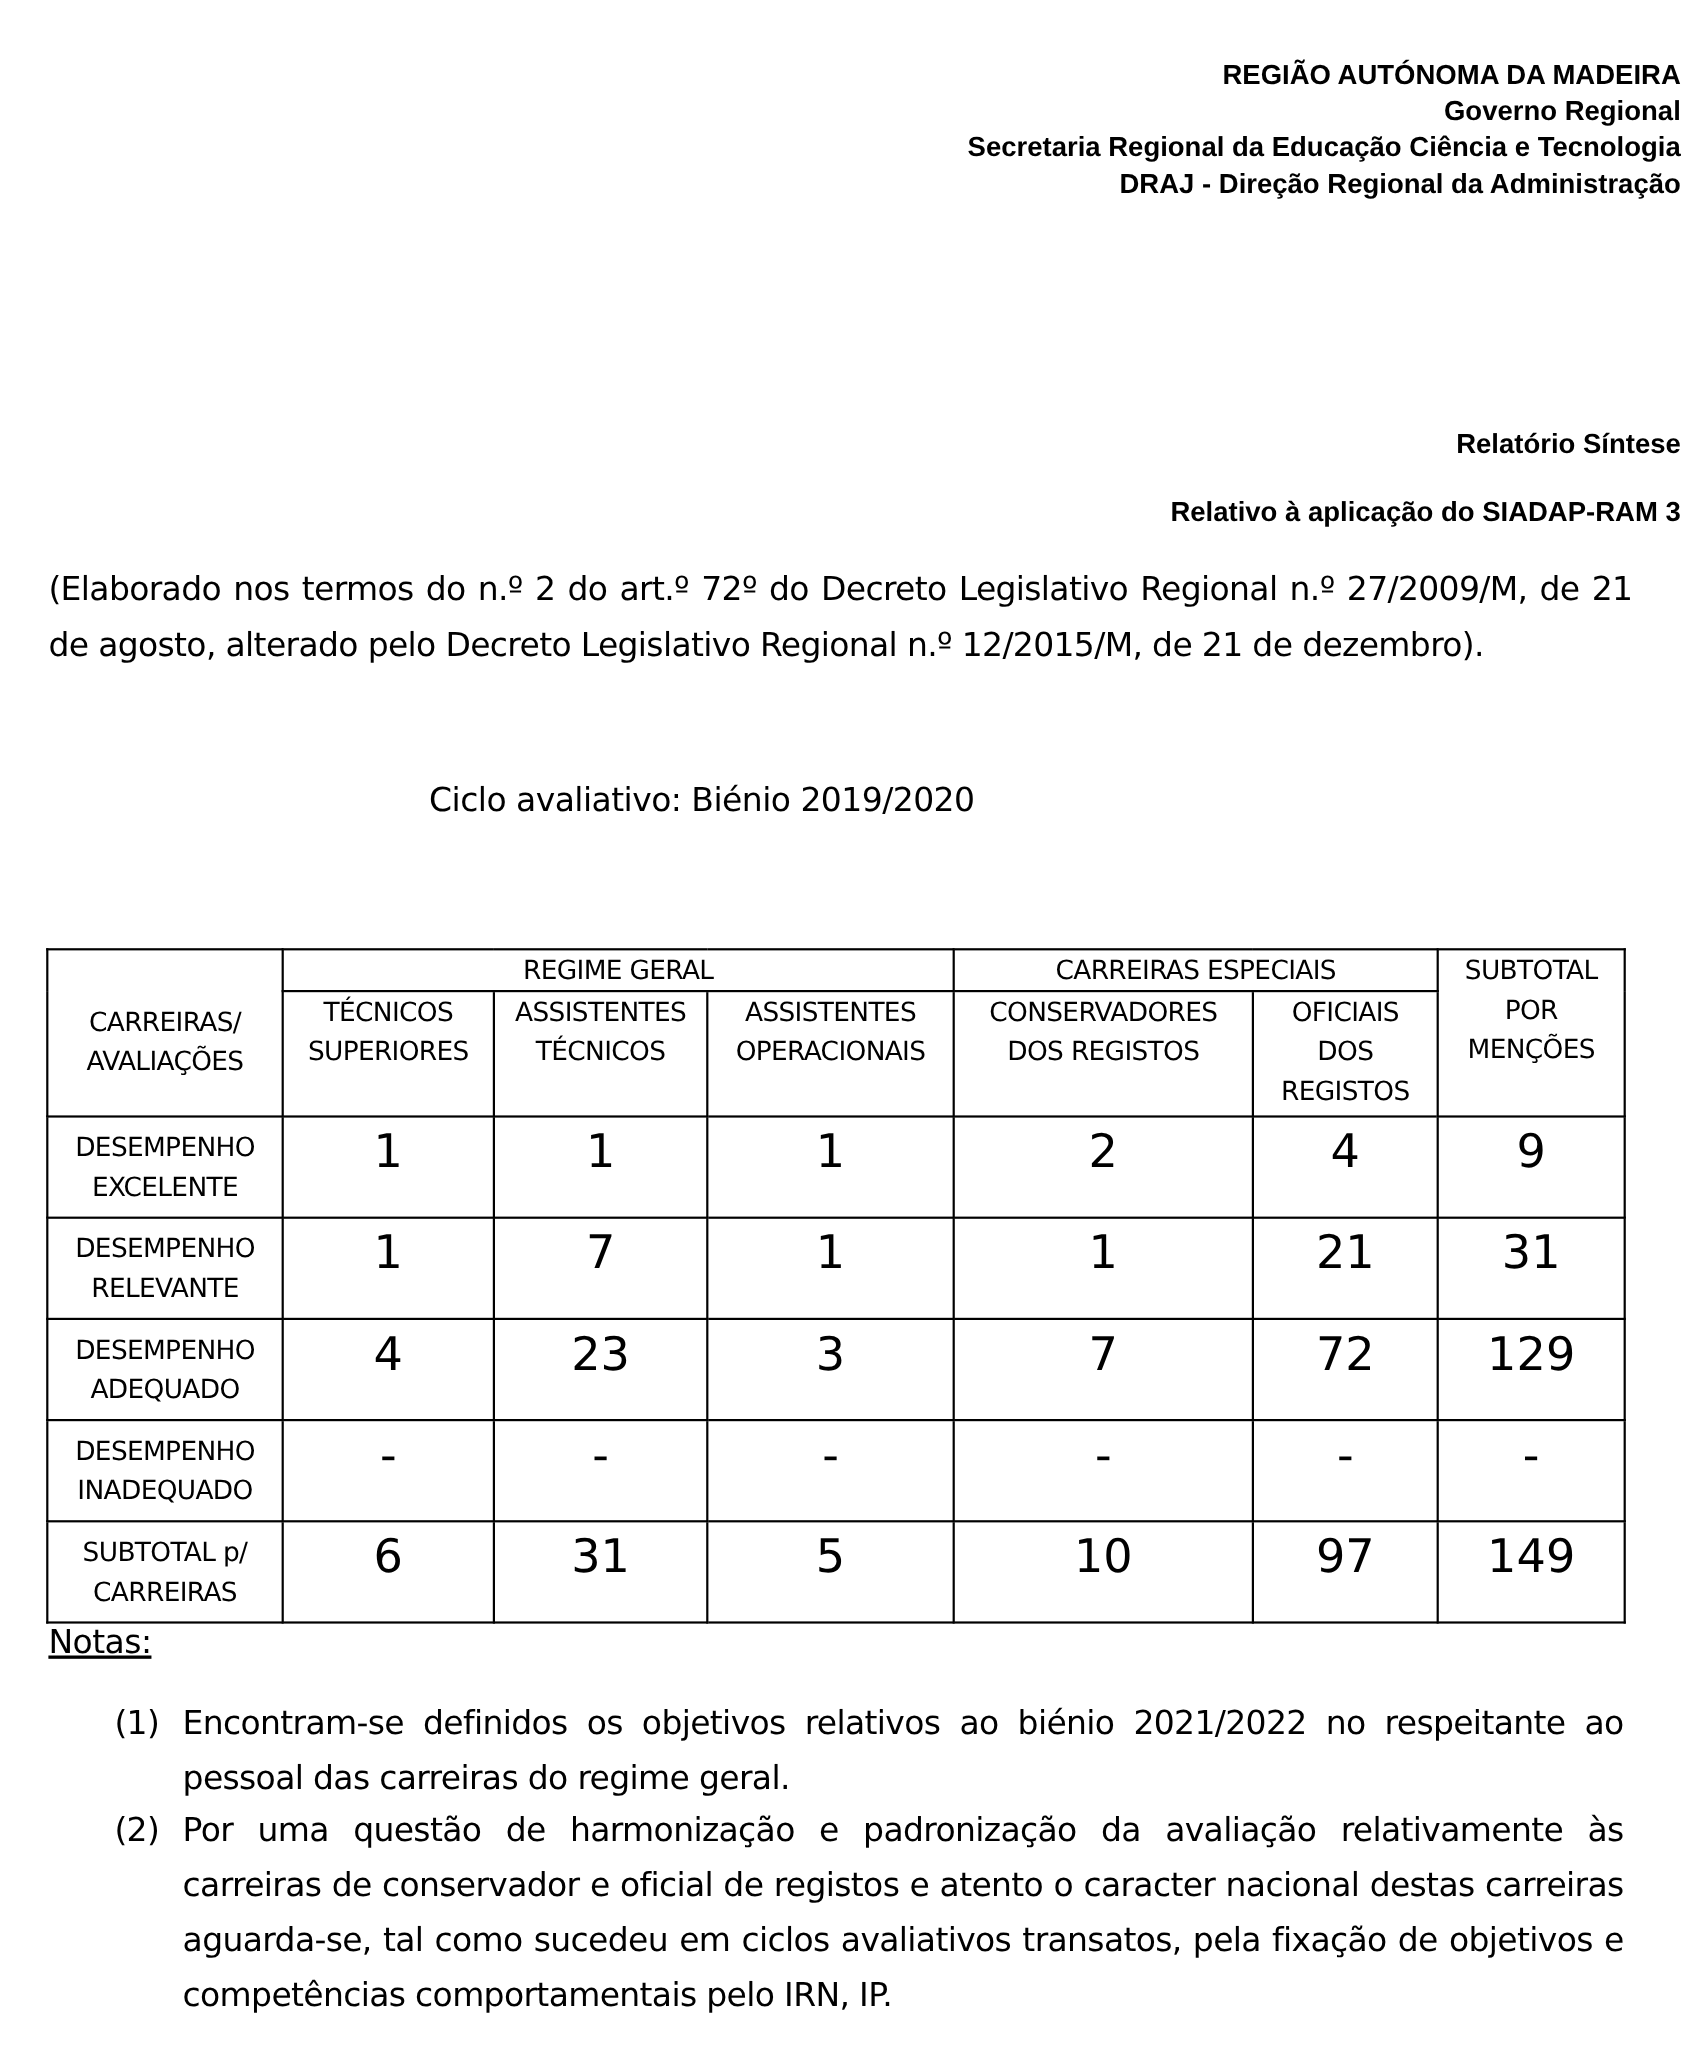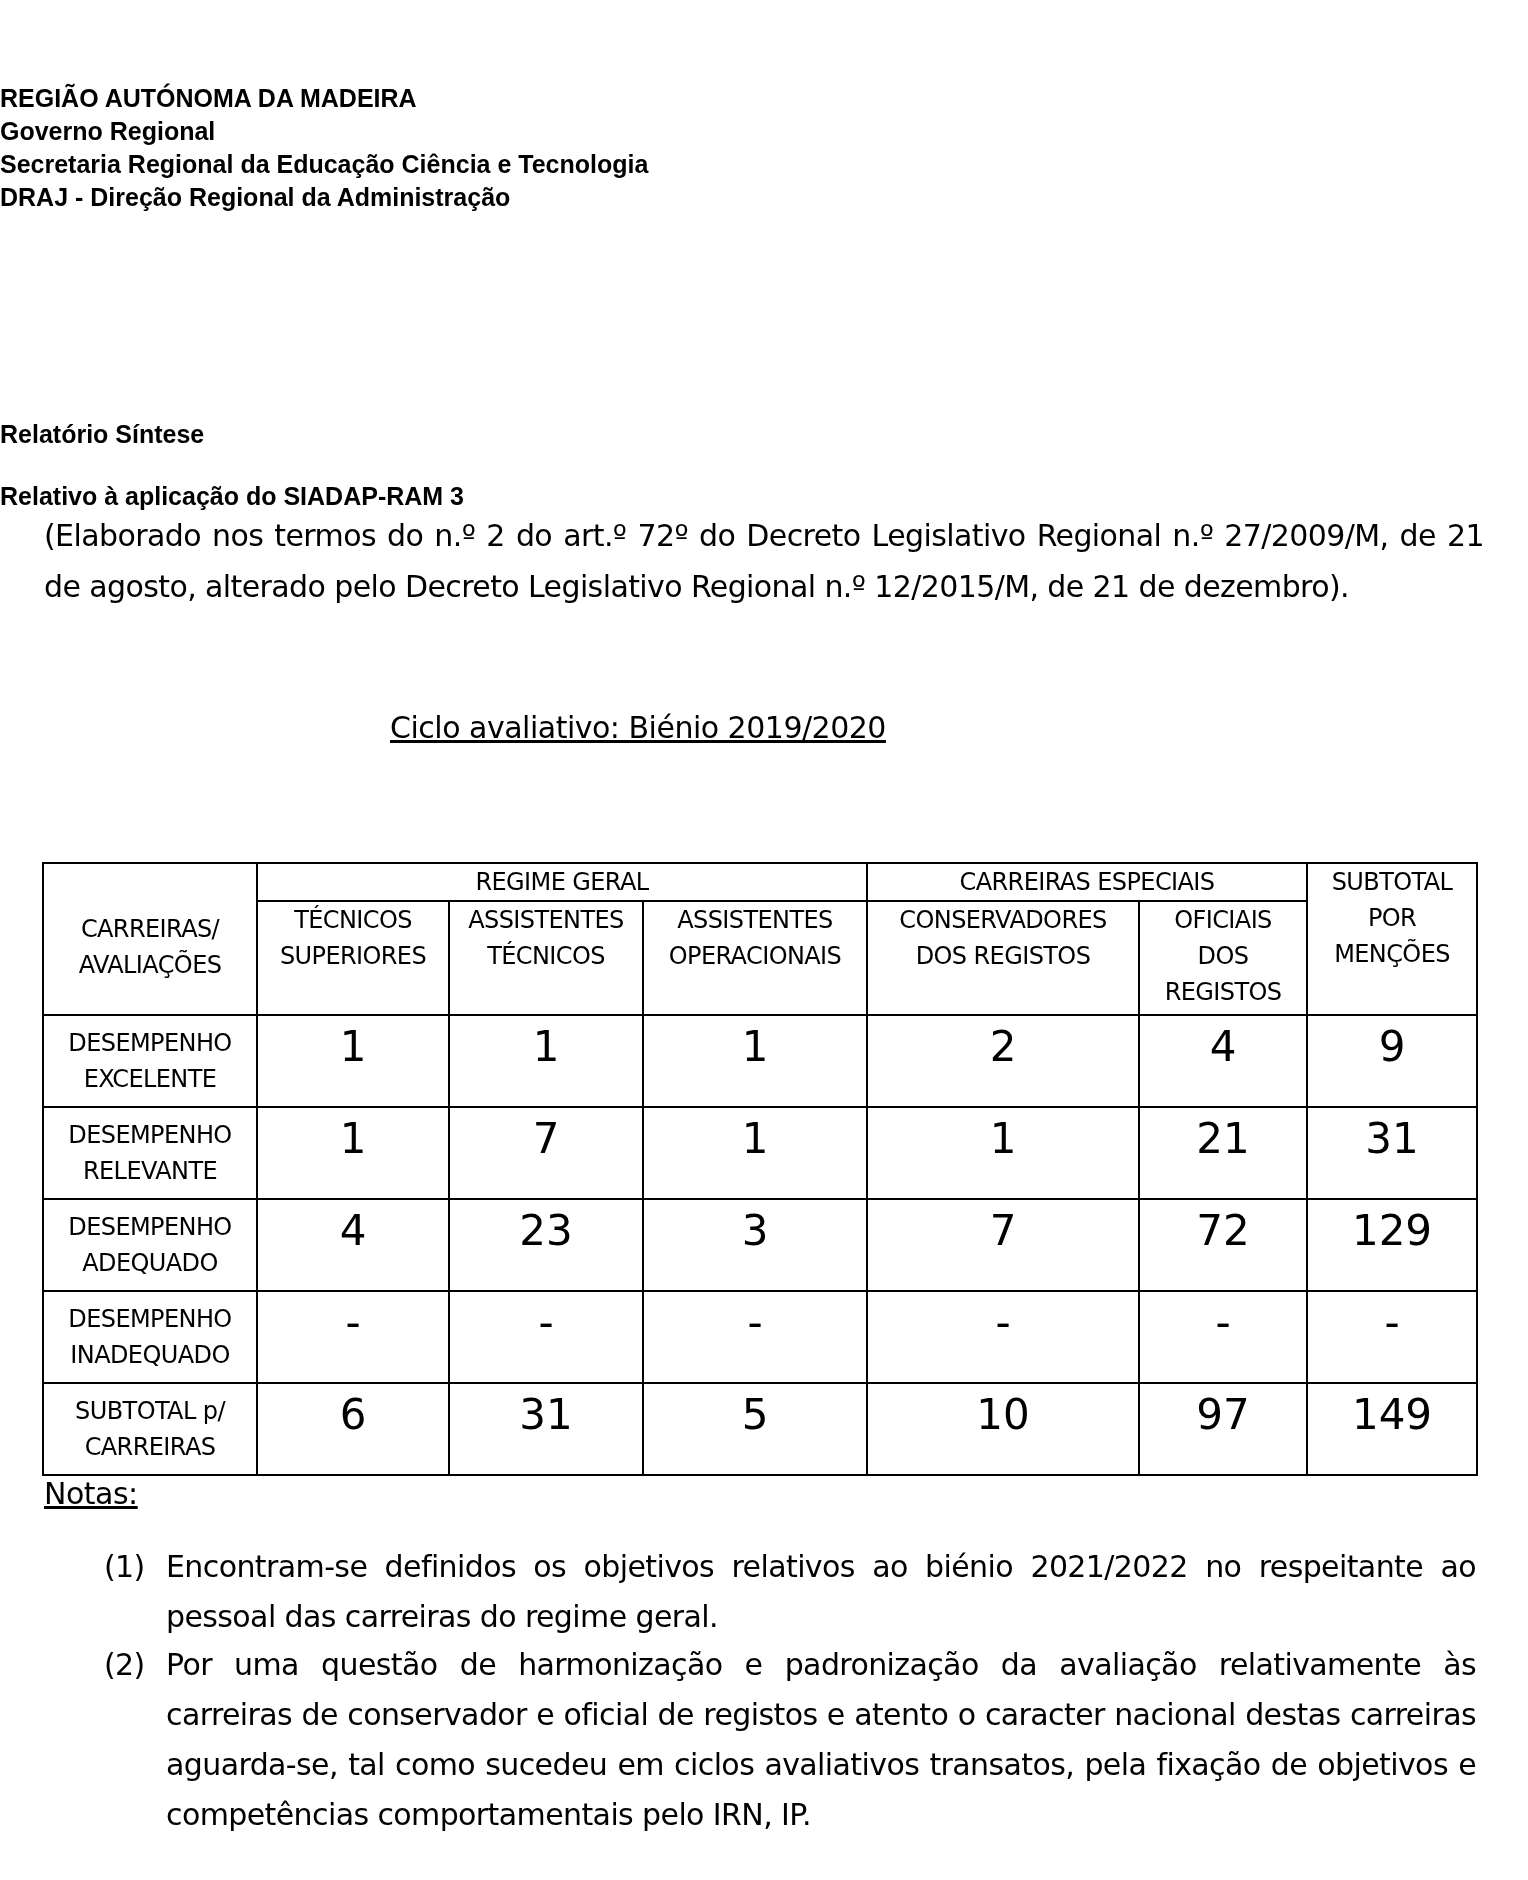--- a/index.html
+++ b/index.html
@@ -1,27 +1,27 @@
 <!DOCTYPE html>
 <html><head>
 <meta charset="utf-8">
 <style>
   html, body { margin: 0; padding: 0; background: #ffffff; }
   body { width: 1528px; height: 1880px; position: relative; overflow: hidden; color: #000; }
-  .hdr { position: absolute; left: 0; width: 1528px; text-align: left;
-         font-family: "Liberation Sans", sans-serif; font-weight: bold; margin-top: 30px; }
+  .hdr { position: absolute; left: 0; width: 1528px; text-align: right;
+         font-family: "Liberation Sans", sans-serif; font-weight: bold; }
   .hdr .line { display: block; font-size: 25px; line-height: 33px; }
   #header-block { top: 52px; }
   #report-title { top: 390px; font-size: 25px; }
   #report-subtitle { top: 452px; font-size: 25px; }
   #intro-para { position: absolute; left: 44px; width: 1440px; top: 510px;
       font-family: "DejaVu Sans", sans-serif; font-size: 30px; line-height: 51px;
       text-align: justify; letter-spacing: -0.6px; }
   #cycle-title { position: absolute; left: 0; width: 1276px; top: 710px; text-align: center;
-      font-family: "DejaVu Sans", sans-serif; font-size: 30px; text-decoration: underline;
+      font-family: "DejaVu Sans", sans-serif; font-size: 30px; 
       letter-spacing: -0.5px; }
   table#eval-table { position: absolute; left: 42px; top: 862px; width: 1434px;
       border-collapse: collapse; font-family: "DejaVu Sans", sans-serif; table-layout: fixed; }
   #eval-table td, #eval-table th { border: 2px solid #000; text-align: center; padding: 0;
       font-weight: normal; }
   #eval-table th { font-size: 24px; line-height: 36px; letter-spacing: -0.6px; vertical-align: top; }
   #eval-table .grp { height: 36px; vertical-align: middle; }
   #eval-table .rowlabel { font-size: 24px; line-height: 36px; letter-spacing: -0.6px; }
   #eval-table td.val { font-size: 42px; vertical-align: top; padding-top: 6px; }
   #eval-table td.val.bold { font-weight: normal; }

